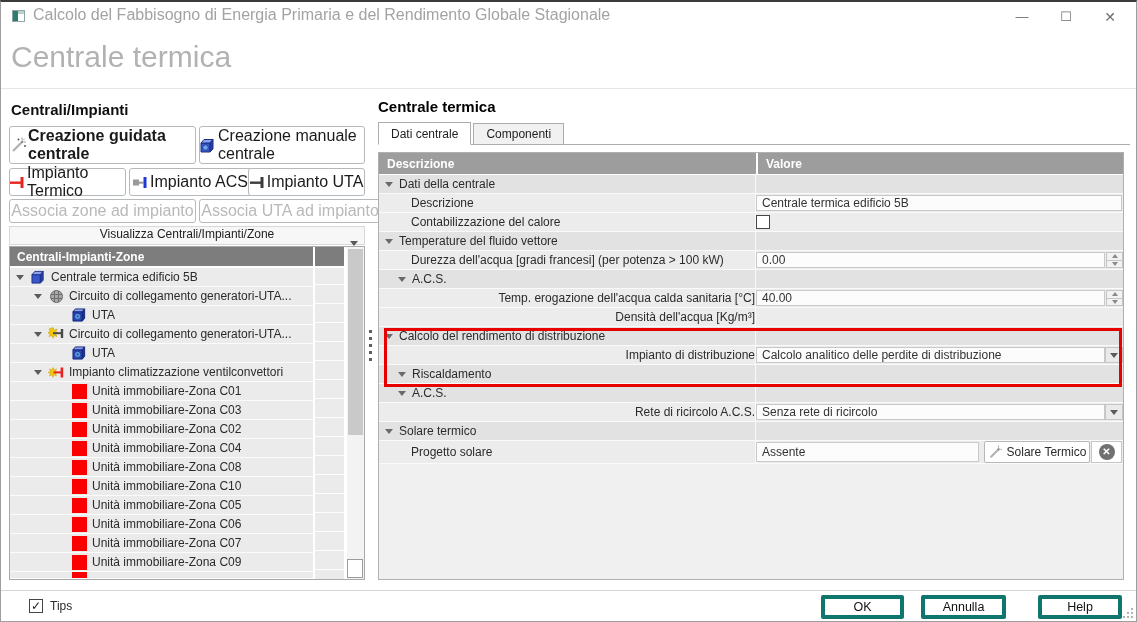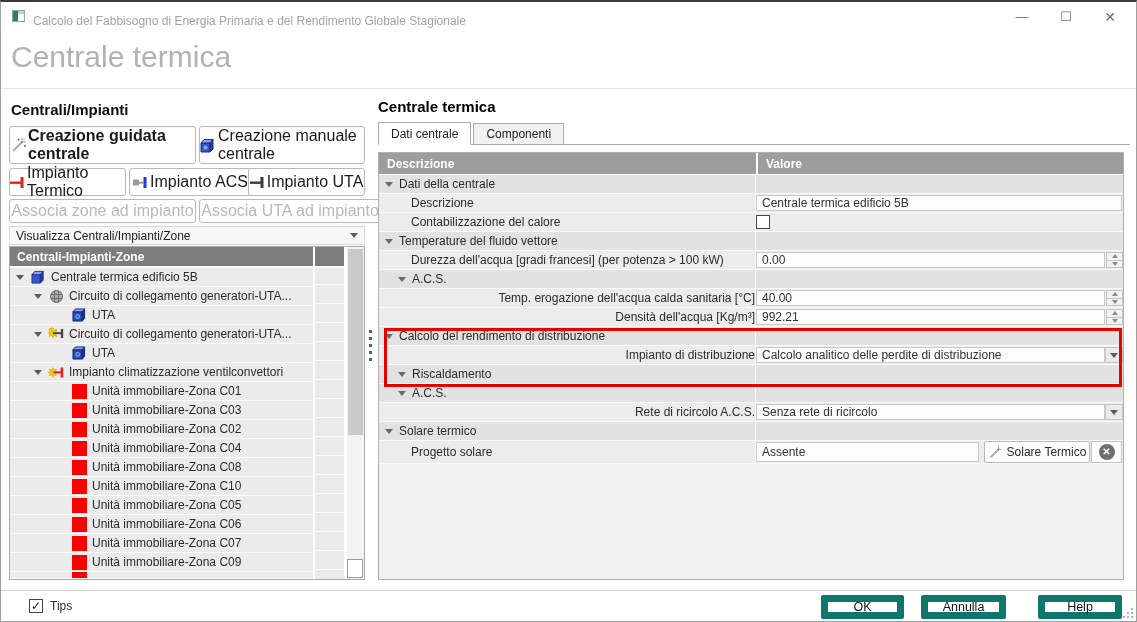--- a/index.html
+++ b/index.html
@@ -6,21 +6,21 @@
   html,body { width:1137px; height:622px; }
   body {
     font-family:"Liberation Sans", sans-serif;
     background:#ffffff; color:#2b2b2b; font-size:12px;
     position:relative; overflow:hidden;
     border:1px solid #9e9e9e; border-top:2px solid #3a3a3a;
   }
   
   .titlebar { position:absolute; left:0; top:0; width:100%; height:30px; background:#fff; }
   .app-icon { position:absolute; left:11px; top:8px; width:13px; height:12px; }
-  .title-text { position:absolute; left:32px; top:12px; color:#a3a3a3; font-size:12px; white-space:nowrap; }
+  .title-text { position:absolute; left:32px; top:4px; color:#a3a3a3; font-size:16px; white-space:nowrap; }
   .win-btn { position:absolute; top:0; width:36px; height:30px; text-align:center; line-height:30px;
              color:#6e6e6e; font-size:13px; cursor:default; }
   .btn-min { right:96px; } .btn-max { right:52px; } .btn-close { right:8px; font-size:14px; }
   
   .page-title { position:absolute; left:10px; top:38px; font-size:30px; color:#b2b2b2; }
   .top-rule { position:absolute; left:0; top:86px; width:100%; height:1px; background:#e6e6e6; }
   
   .lp-heading { position:absolute; left:10px; top:99px; font-size:15px; font-weight:bold; color:#111; }
   .btn { background:#fff; border:1px solid #b5b9bc; border-radius:3px; display:flex;
          align-items:center; justify-content:center; gap:2px; font-size:16px; color:#1a1a1a; cursor:pointer; }
@@ -29,21 +29,21 @@
   .b-manual { left:198px; width:166px; }
   .btn-row2 { position:absolute; top:166px; height:28px; }
   .b-termico { left:8px;  width:117px; }
   .b-acs     { left:128px; width:123px; }
   .b-uta     { left:247px; width:117px; }
   .btn-row3 { position:absolute; top:197px; height:24px; color:#b9b9b9; }
   .b-azone { left:8px; width:187px; }
   .b-auta  { left:198px; width:182px; }
   .combo-view { position:absolute; left:8px; top:224px; width:356px; height:19px;
     background:#f7f7f7; border:1px solid #d8d8d8; display:flex; align-items:center;
-    padding:0 6px; color:#222; }
+    padding:0 6px; color:#222;flex-direction:column; }
   .combo-view .tri { margin-left:auto; }
   .tri { width:0; height:0; border-left:4px solid transparent; border-right:4px solid transparent;
          border-top:5px solid #5b5b5b; display:inline-block; }
   
   .tree { position:absolute; left:8px; top:244px; width:356px; height:334px;
           border:1px solid #a9a9a9; background:#fff; display:flex; }
   .tree-main { width:303px; display:flex; flex-direction:column; }
   .tree-col2 { width:29px; margin-left:2px;
      background:repeating-linear-gradient(to bottom,#ebebeb 0 18px,#fdfdfd 18px 19px); }
   .tree-col2 .hd2 { height:21px; background:#7d7d7d; border-bottom:2px solid #fff; }
@@ -107,21 +107,21 @@
           justify-content:center; gap:5px; cursor:pointer; }
   .clear-cell { position:absolute; right:1px; top:0; bottom:0; width:31px; background:#fff;
           border:1px solid #c5c5c5; display:flex; align-items:center; justify-content:center; cursor:pointer; }
   .clear-circle { width:16px; height:16px; border-radius:50%; background:#707070; color:#fff;
           font-size:10px; line-height:16px; text-align:center; font-weight:bold; }
   .red-box { position:absolute; left:5px; top:175px; width:738px; height:59px;
           border:3px solid #e60000; pointer-events:none; z-index:5; }
   
   .foot-rule { position:absolute; left:0; top:588px; width:100%; height:1px; background:#d4d4d4; }
   .tips { position:absolute; left:28px; top:597px; display:flex; align-items:center; gap:7px; }
-  .fbtn { position:absolute; top:593px; height:24px; background:#fff; border:7px solid #0f766e;
+  .fbtn { position:absolute; top:593px; height:24px; background:#fff; border:4px solid #0f766e;
           border-radius:2px; display:flex; align-items:center; justify-content:center;
           font-size:12.5px; color:#111; cursor:pointer; }
   .f-ok { left:820px; width:83px; } .f-ann { left:920px; width:85px; } .f-help { left:1037px; width:84px; }
   .grip { position:absolute; right:3px; bottom:3px; width:10px; height:10px; }
   .grip i { position:absolute; width:2px; height:2px; background:#b3b3b3; }
   .grip i:nth-child(1){right:0;bottom:0;} .grip i:nth-child(2){right:4px;bottom:0;}
   .grip i:nth-child(3){right:0;bottom:4px;} .grip i:nth-child(4){right:8px;bottom:0;}
   .grip i:nth-child(5){right:0;bottom:8px;} .grip i:nth-child(6){right:4px;bottom:4px;}
   svg { display:block; }
 </style>
@@ -474,31 +474,20 @@
             <i class="sp-dn"></i>
           </span>
       </div>
     </div>
   </div>
 
   <div class="grow itm">
     <div class="lbl i2">
         <span>Densità dell'acqua [Kg/m³]</span>
       </div>
-    <div class="val">
-      <div class="field short">992.21</div>
-      <div class="spinbox">
-        <span>
-            <i class="sp-up"></i>
-          </span>
-        <span>
-            <i class="sp-dn"></i>
-          </span>
-      </div>
-    </div>
   </div>
 
   <div class="grow grp">
     <div class="lbl g0">
         <span class="gexp"></span>
       <span>Calcolo del rendimento di distribuzione</span>
       </div>
     <div class="val"></div>
   </div>
 

